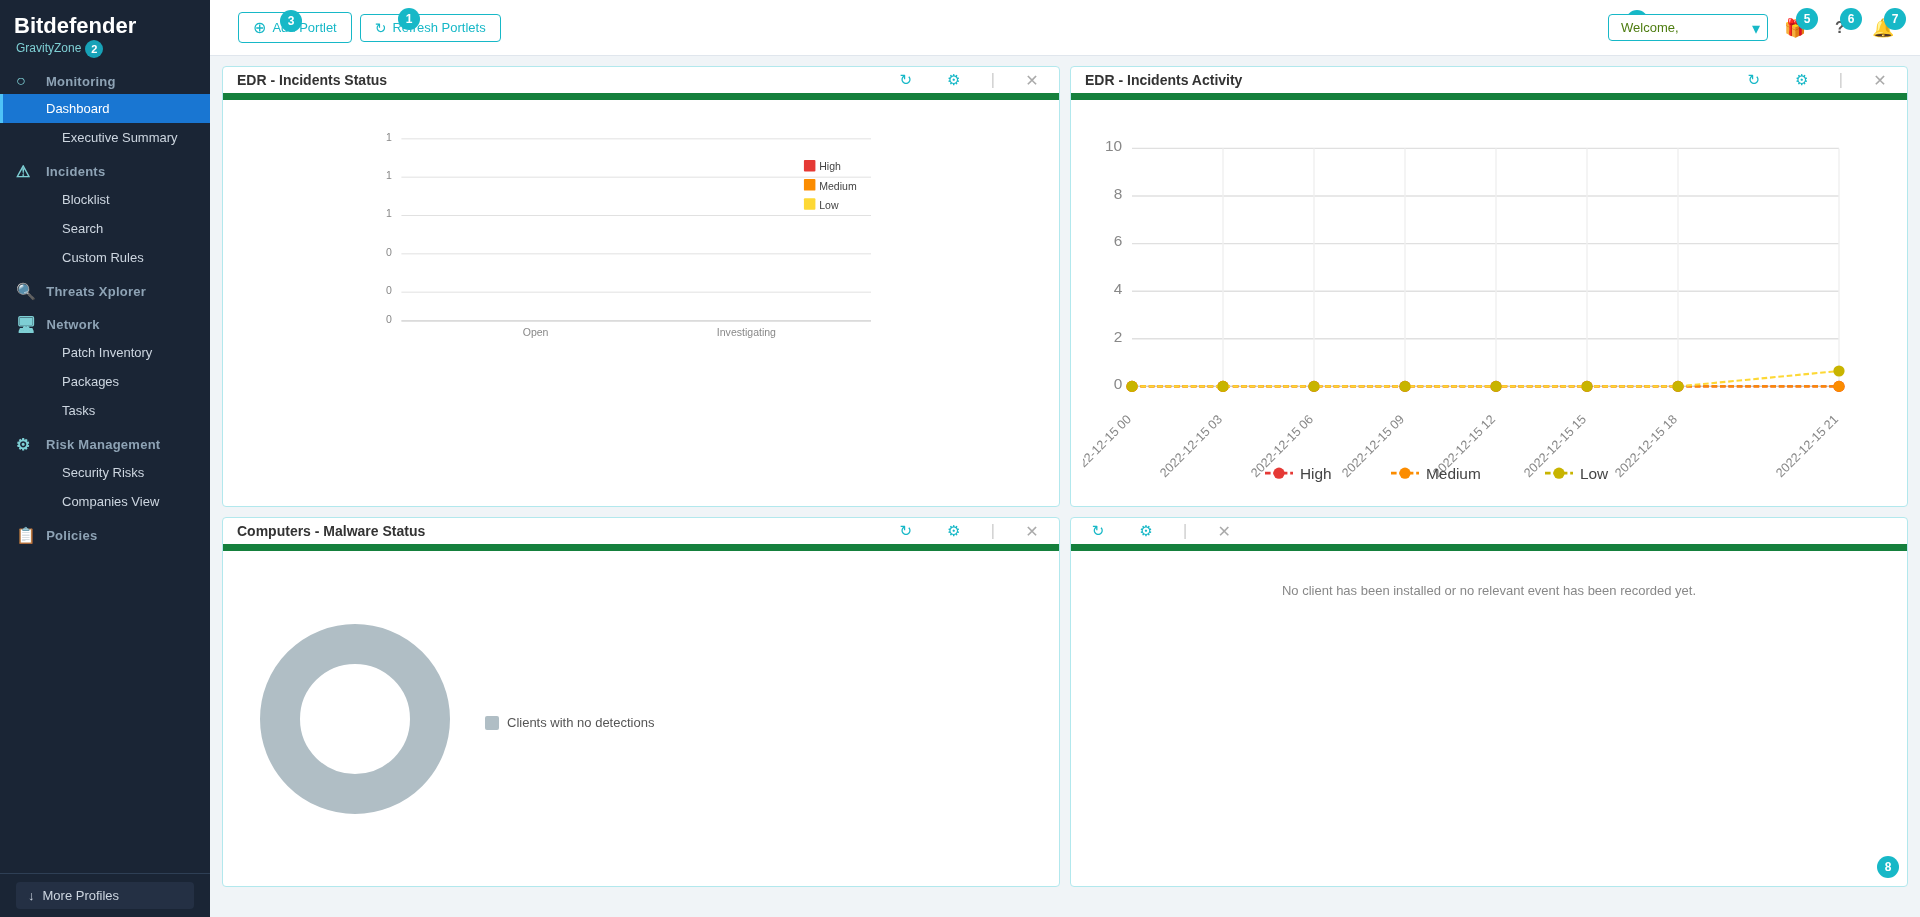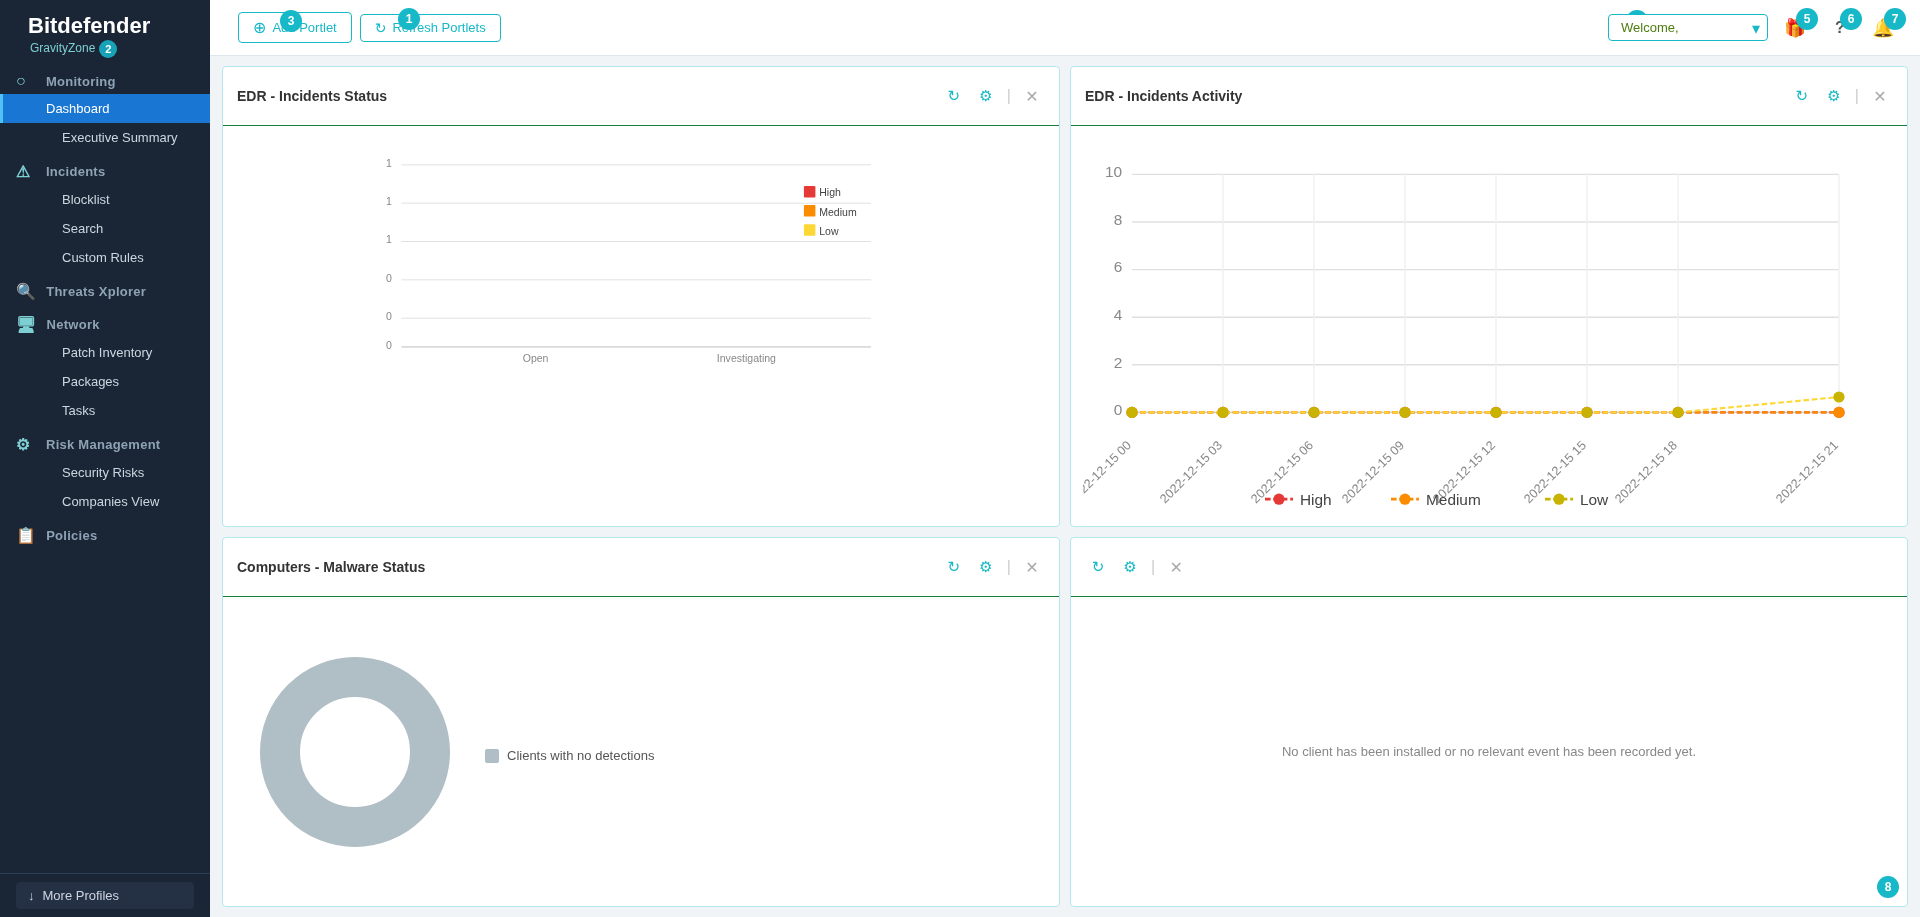--- a/index.html
+++ b/index.html
@@ -10,21 +10,21 @@
       width: 210px;
       min-width: 210px;
       background: #1a2535;
       color: #cdd6e0;
       display: flex;
       flex-direction: column;
       height: 100%;
       overflow: hidden;
     }
     .sidebar-logo {
-      padding: 14px 16px 4px 28px;
+      padding: 14px 16px 4px 14px;
       display: flex;
       flex-direction: column;
       align-items: flex-start;
     }
     .sidebar-logo-title {
       font-size: 22px;
       font-weight: 700;
       color: #fff;
       letter-spacing: 0;
       line-height: 1.1;
@@ -174,23 +174,23 @@
       background: #fff;
       border: 1.5px solid #b2e8ed;
       border-radius: 4px;
       display: flex;
       flex-direction: column;
       min-height: 370px;
     }
     .portlet-header {
       display: flex;
       align-items: center;
-      padding: 16px 14px;
-      border-bottom: 1px solid #15803d;
-      gap: 6px;
+      padding: 0 14px;
+      border-bottom: 7px solid #15803d;
+      gap: 22px;
     }
     .portlet-title {
       font-size: 14px;
       font-weight: 600;
       color: #333;
       flex: 1;
     }
     .portlet-icon-btn {
       background: none;
       border: none;
@@ -236,21 +236,21 @@
       padding: 10px 20px;
     }
     .donut-legend { display: flex; flex-direction: column; gap: 8px; margin-top: 8px; }
     .donut-legend-item { display: flex; align-items: center; gap: 8px; font-size: 13px; color: #555; }
     .donut-legend-dot { width: 14px; height: 14px; border-radius: 2px; }
 
     
     .no-data-msg {
       flex: 1;
       display: flex;
-      align-items: center;
+      align-items: flex-start;
       justify-content: center;
       color: #888;
       font-size: 13px;
       text-align: center;
       padding: 20px;
     }
 
     
     #dashboard::-webkit-scrollbar { width: 8px; }
     #dashboard::-webkit-scrollbar-track { background: #e8eef3; }

